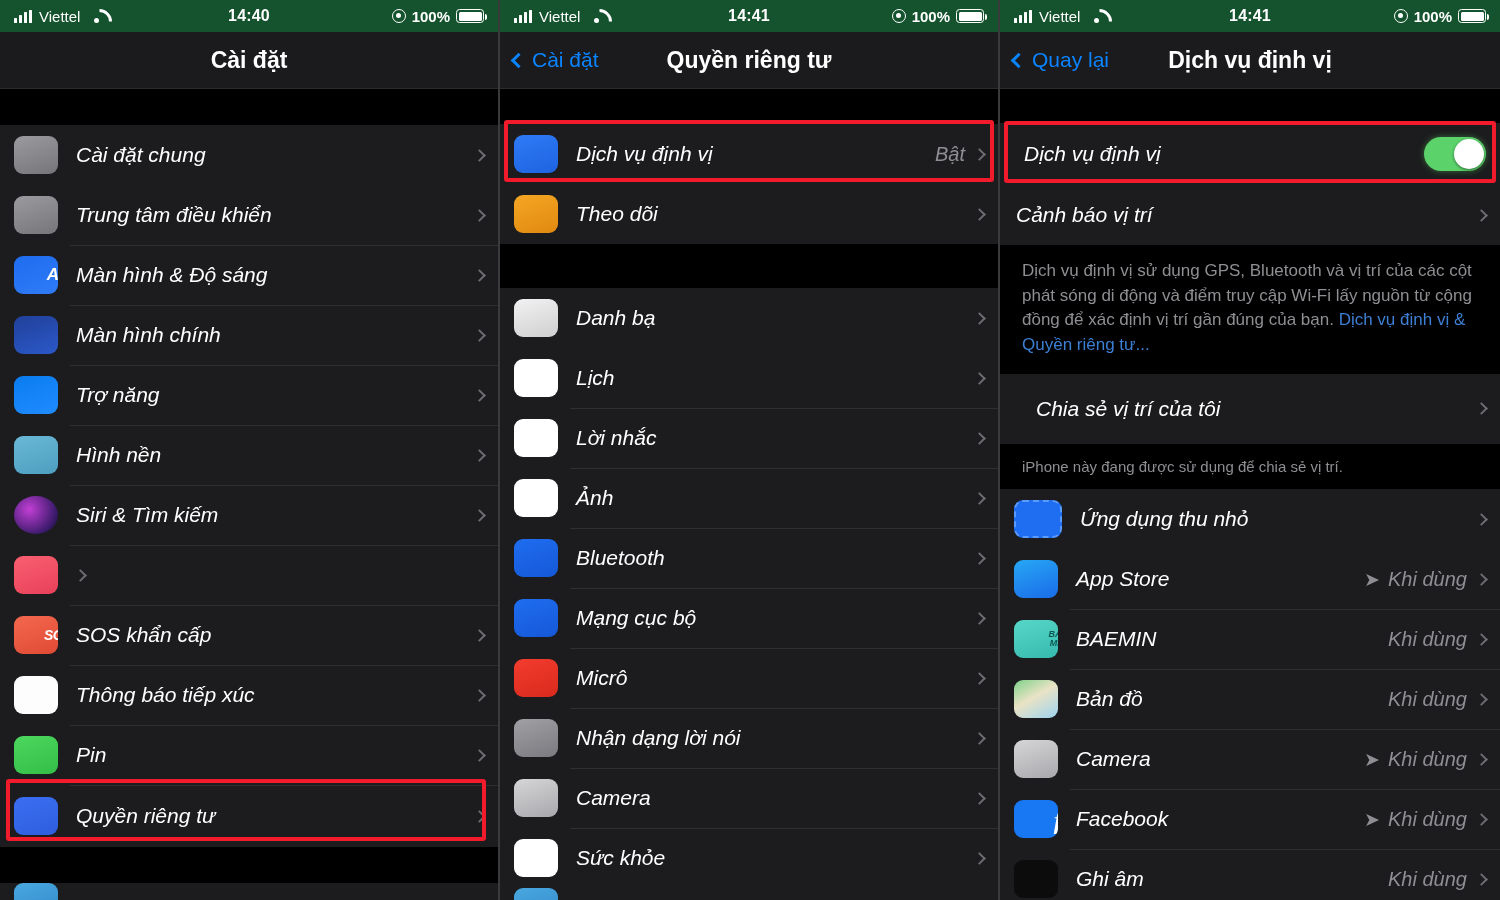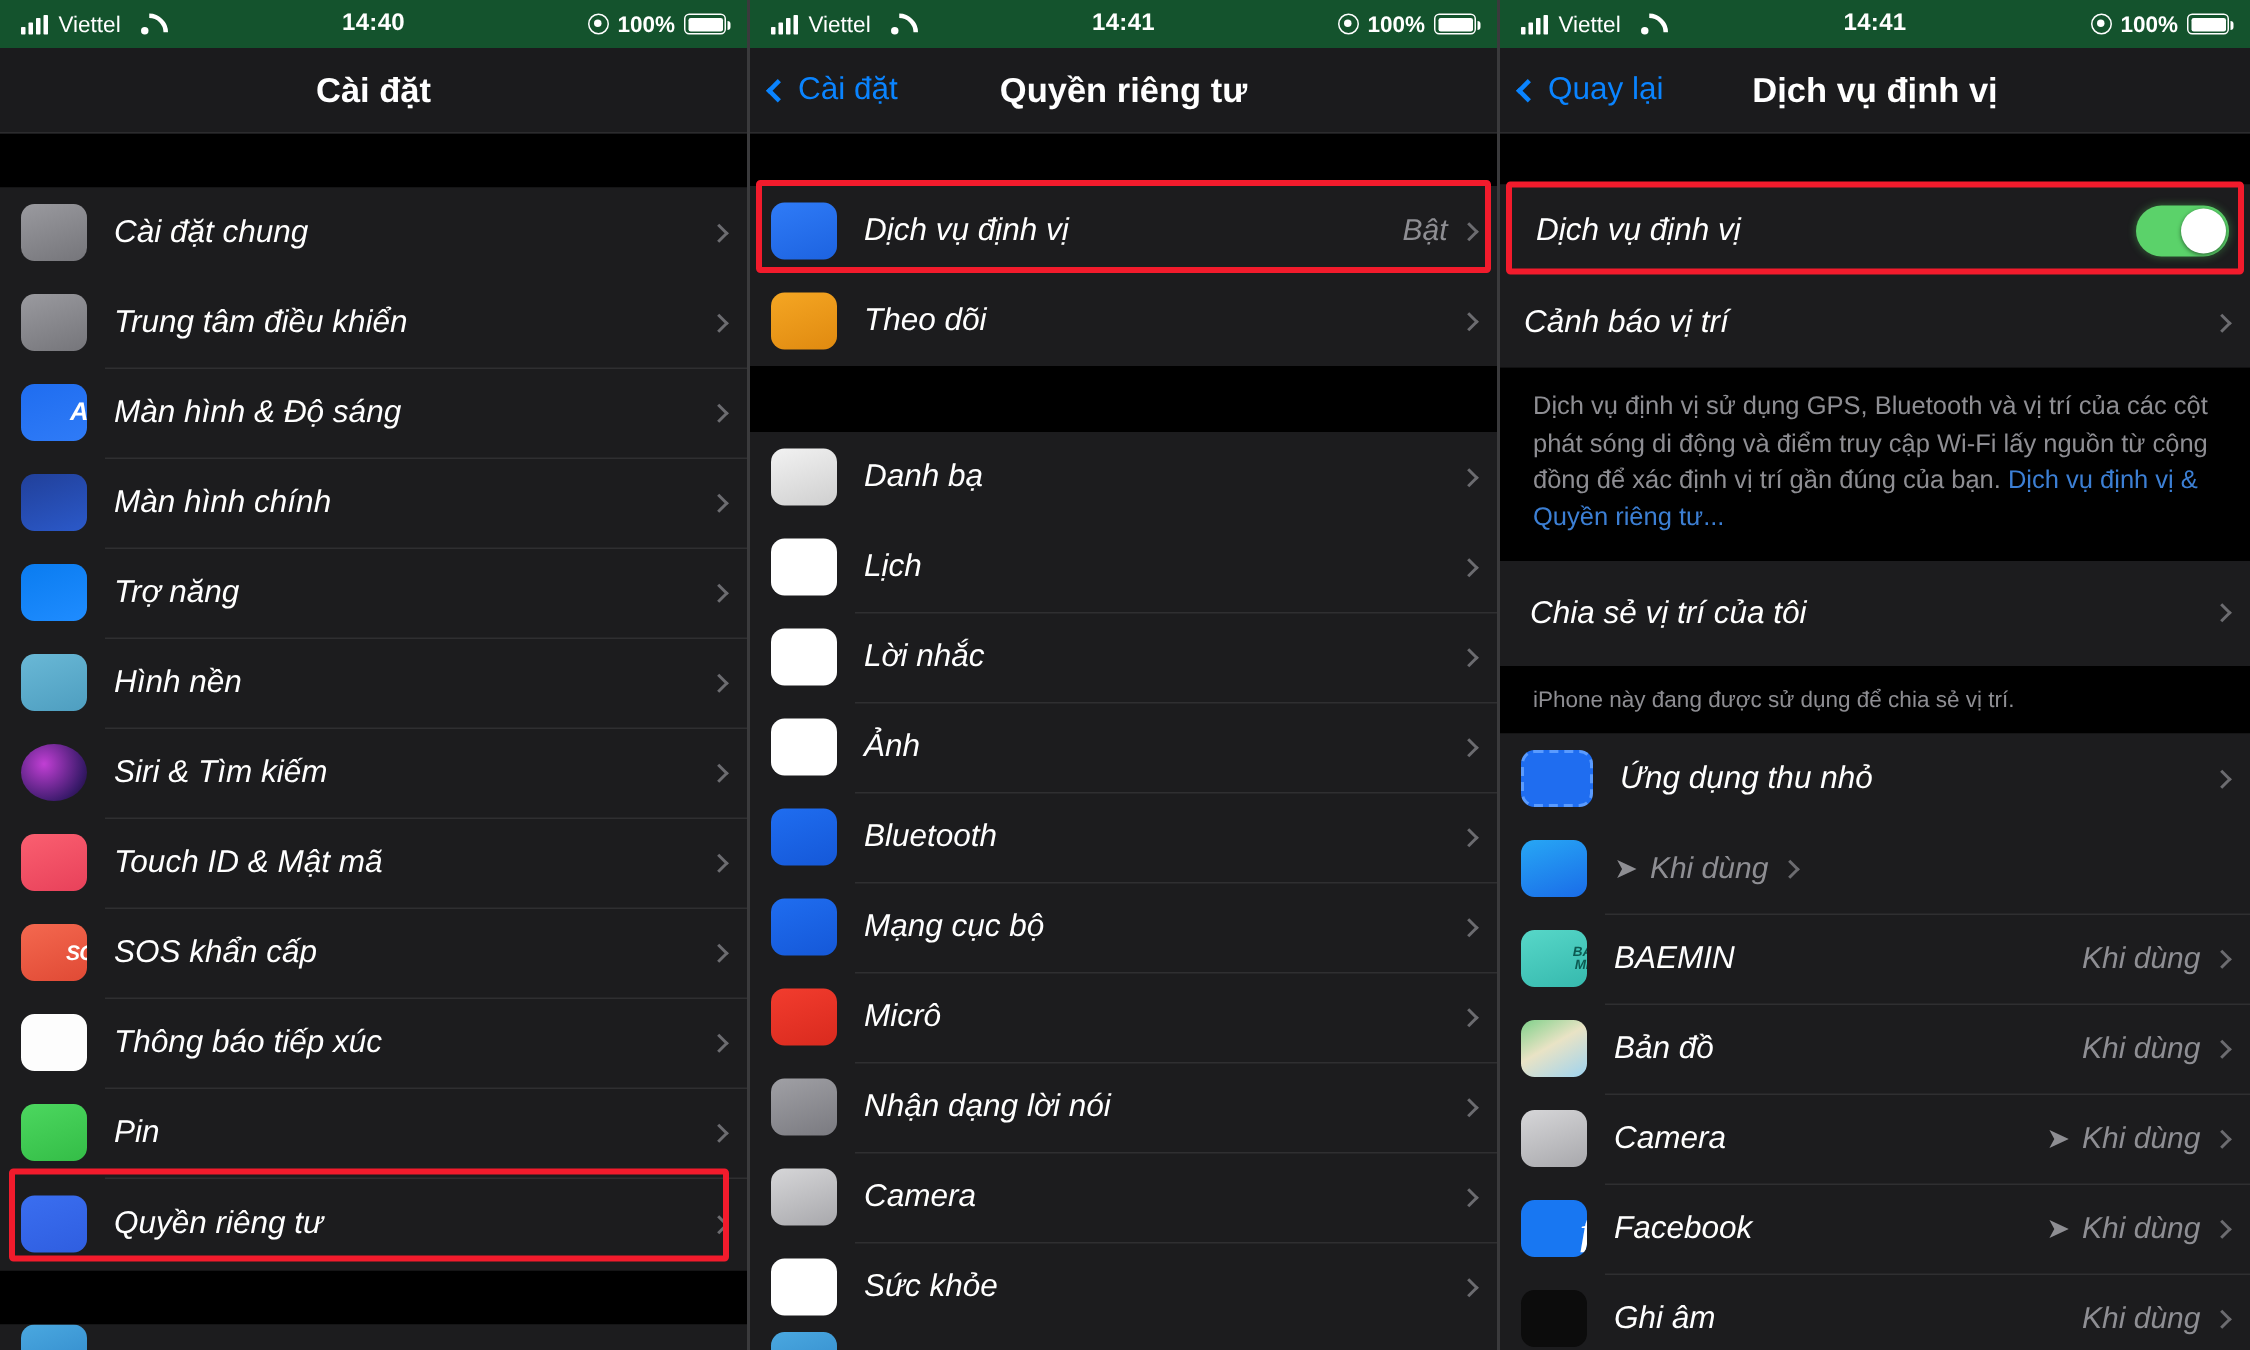--- a/index.html
+++ b/index.html
@@ -336,21 +336,20 @@
                   <path d="M4 11a8 8 0 0116 0v3"></path>
                   <path d="M6.5 12a5.5 5.5 0 0111 0v4.5"></path>
                   <path d="M9 12a3 3 0 016 0v6"></path>
                   <path d="M12 12v8"></path>
                   <path d="M4.2 15.5c.2 2 .6 3.4 1.3 4.6"></path>
                   <path d="M19.6 17c-.2 1.3-.6 2.3-1.1 3.2"></path>
                 </g>
               </svg>
             </span>
         </div>
-        <div class="row-label">Touch ID &amp; Mật mã</div>
         <div class="chev"></div>
       </div>
 
       <div class="row">
         <div class="app-icon ic-sos">
             <span style="font-size:14px">SOS</span>
           </div>
         <div class="row-label">SOS khẩn cấp</div>
         <div class="chev"></div>
       </div>
@@ -692,21 +691,21 @@
       </div>
       <div class="row" style="padding-left:16px;">
         <div class="row-label">Cảnh báo vị trí</div>
         <div class="chev"></div>
       </div>
     </div>
 
     <div class="footnote"><span>Dịch vụ định vị sử dụng GPS, Bluetooth và vị trí của các cột phát sóng di động và điểm truy cập Wi-Fi lấy nguồn từ cộng đồng để xác định vị trí gần đúng của bạn. </span><a href="#">Dịch vụ định vị &amp; Quyền riêng tư...</a></div>
 
     <div class="group">
-      <div class="row norule" style="padding-left:20px; height:70px;">
+      <div class="row norule" style="padding-left:36px; height:70px;">
         <div class="row-label">Chia sẻ vị trí của tôi</div>
         <div class="chev"></div>
       </div>
     </div>
 
     <div class="footnote small">iPhone này đang được sử dụng để chia sẻ vị trí.</div>
 
     <div class="group">
       <div class="row norule">
         <div class="app-icon ic-mini"></div>
@@ -716,20 +715,21 @@
 
       <div class="row">
         <div class="app-icon ic-appstore">
           <span class="glyph">
               <svg width="26" height="26" viewBox="0 0 24 24">
                 <path fill="#fff" d="M12 4.2l-6 13.6h3.1L12 10.7l2.9 7.1H18L12 4.2z"></path>
                 <rect x="5.2" y="16.2" width="13.6" height="1.8" rx=".9" fill="#fff"></rect>
               </svg>
             </span>
         </div>
+        <div class="row-label">App Store</div>
         <span class="arrowglyph">➤</span>
         <div class="row-value">Khi dùng</div>
         <div class="chev"></div>
       </div>
 
       <div class="row">
         <div class="app-icon ic-baemin">
             <span style="font-size:9px;line-height:9px">BAE<br>MIN</span>
           </div>
         <div class="row-label">BAEMIN</div>

